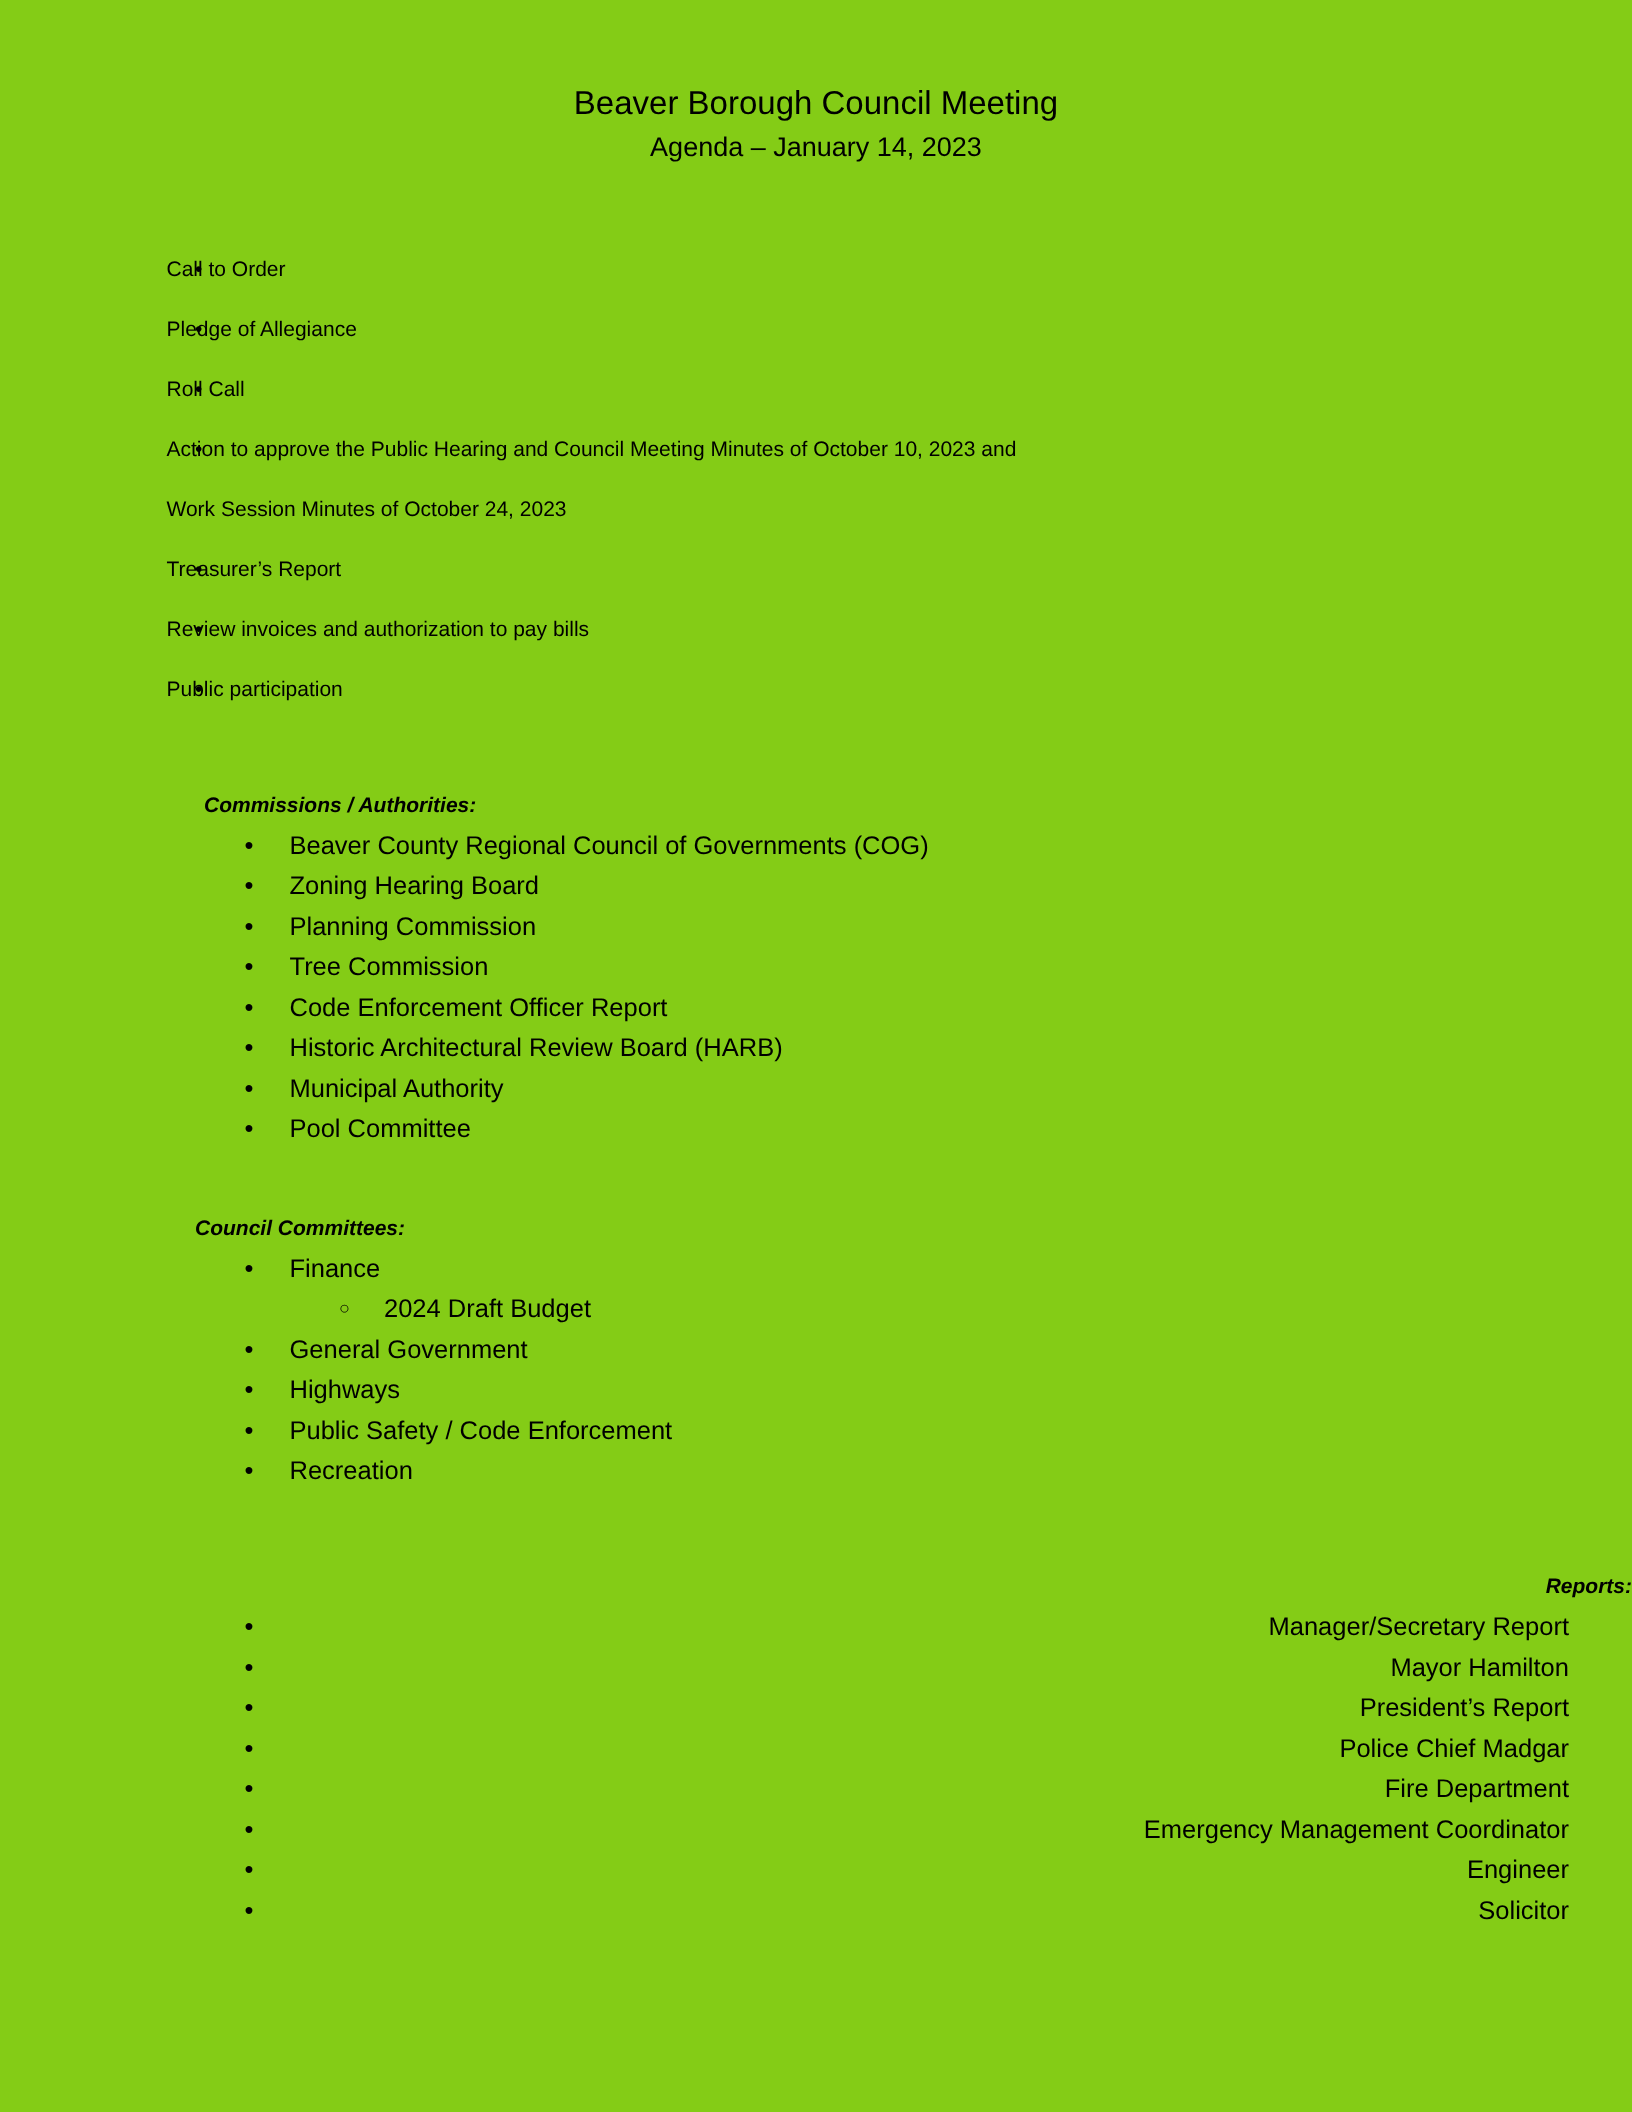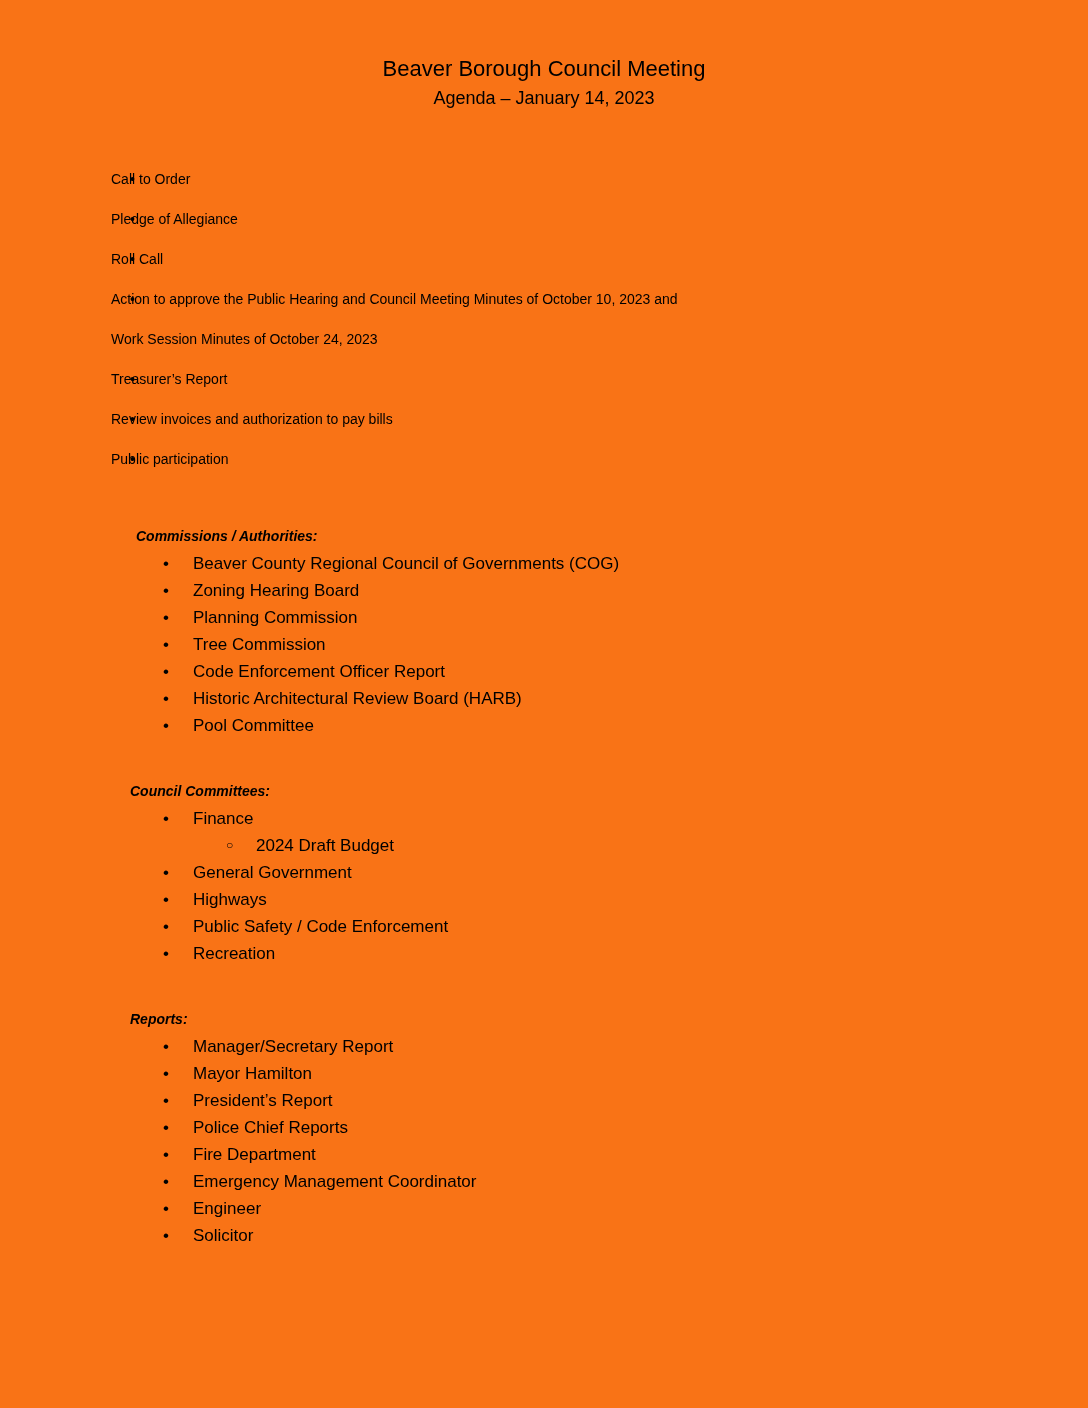--- a/index.html
+++ b/index.html
@@ -4,21 +4,21 @@
 <style>
   html, body {
     margin: 0;
     padding: 0;
     background: #ffffff;
   }
   .page {
     position: relative;
     width: 1088px;
     height: 1408px;
-    background: #f97316;
+    background: #84cc16;
     color: #000000;
     font-family: "Liberation Sans", sans-serif;
     box-sizing: border-box;
     overflow: hidden;
   }
   .doc-header {
     padding-top: 54px;
     text-align: center;
   }
   .doc-title {
@@ -65,21 +65,21 @@
     font-size: 14px;
     line-height: 27px;
     font-weight: bold;
     font-style: italic;
   }
   .section-heading.indented {
     margin-left: 136px;
   }
   .section-commissions { margin-top: 44px; }
   .section-council    { margin-top: 39px; }
-  .section-reports    { margin-top: 39px; }
+  .section-reports    { margin-top: 50px; text-align: right; }
 
   .section-list > li {
     position: relative;
     font-size: 17px;
     line-height: 27px;
     padding-left: 193px;
     padding-right: 42px;
   }
   .section-list > li::before {
     content: "\2022";
@@ -127,20 +127,21 @@
 
   <section class="section section-commissions">
     <h2 class="section-heading indented">Commissions / Authorities:</h2>
     <ul class="section-list">
         <li><span class="item-label">Beaver County Regional Council of Governments (COG)</span></li>
         <li><span class="item-label">Zoning Hearing Board</span></li>
         <li><span class="item-label">Planning Commission</span></li>
         <li><span class="item-label">Tree Commission</span></li>
         <li><span class="item-label">Code Enforcement Officer Report</span></li>
         <li><span class="item-label">Historic Architectural Review Board (HARB)</span></li>
+        <li><span class="item-label">Municipal Authority</span></li>
         <li><span class="item-label">Pool Committee</span></li>
       </ul>
   </section>
 
   <section class="section section-council">
     <h2 class="section-heading">Council Committees:</h2>
     <ul class="section-list">
         <li><span class="item-label">Finance</span><ul class="nested-list">
             <li><span class="item-label">2024 Draft Budget</span></li>
           </ul></li>
@@ -150,21 +151,21 @@
         <li><span class="item-label">Recreation</span></li>
       </ul>
   </section>
 
   <section class="section section-reports">
     <h2 class="section-heading">Reports:</h2>
     <ul class="section-list">
         <li><span class="item-label">Manager/Secretary Report</span></li>
         <li><span class="item-label">Mayor Hamilton</span></li>
         <li><span class="item-label">President’s Report</span></li>
-        <li><span class="item-label">Police Chief Reports</span></li>
+        <li><span class="item-label">Police Chief Madgar</span></li>
         <li><span class="item-label">Fire Department</span></li>
         <li><span class="item-label">Emergency Management Coordinator</span></li>
         <li><span class="item-label">Engineer</span></li>
         <li><span class="item-label">Solicitor</span></li>
       </ul>
   </section>
 
 </div>
 
 </body></html>

